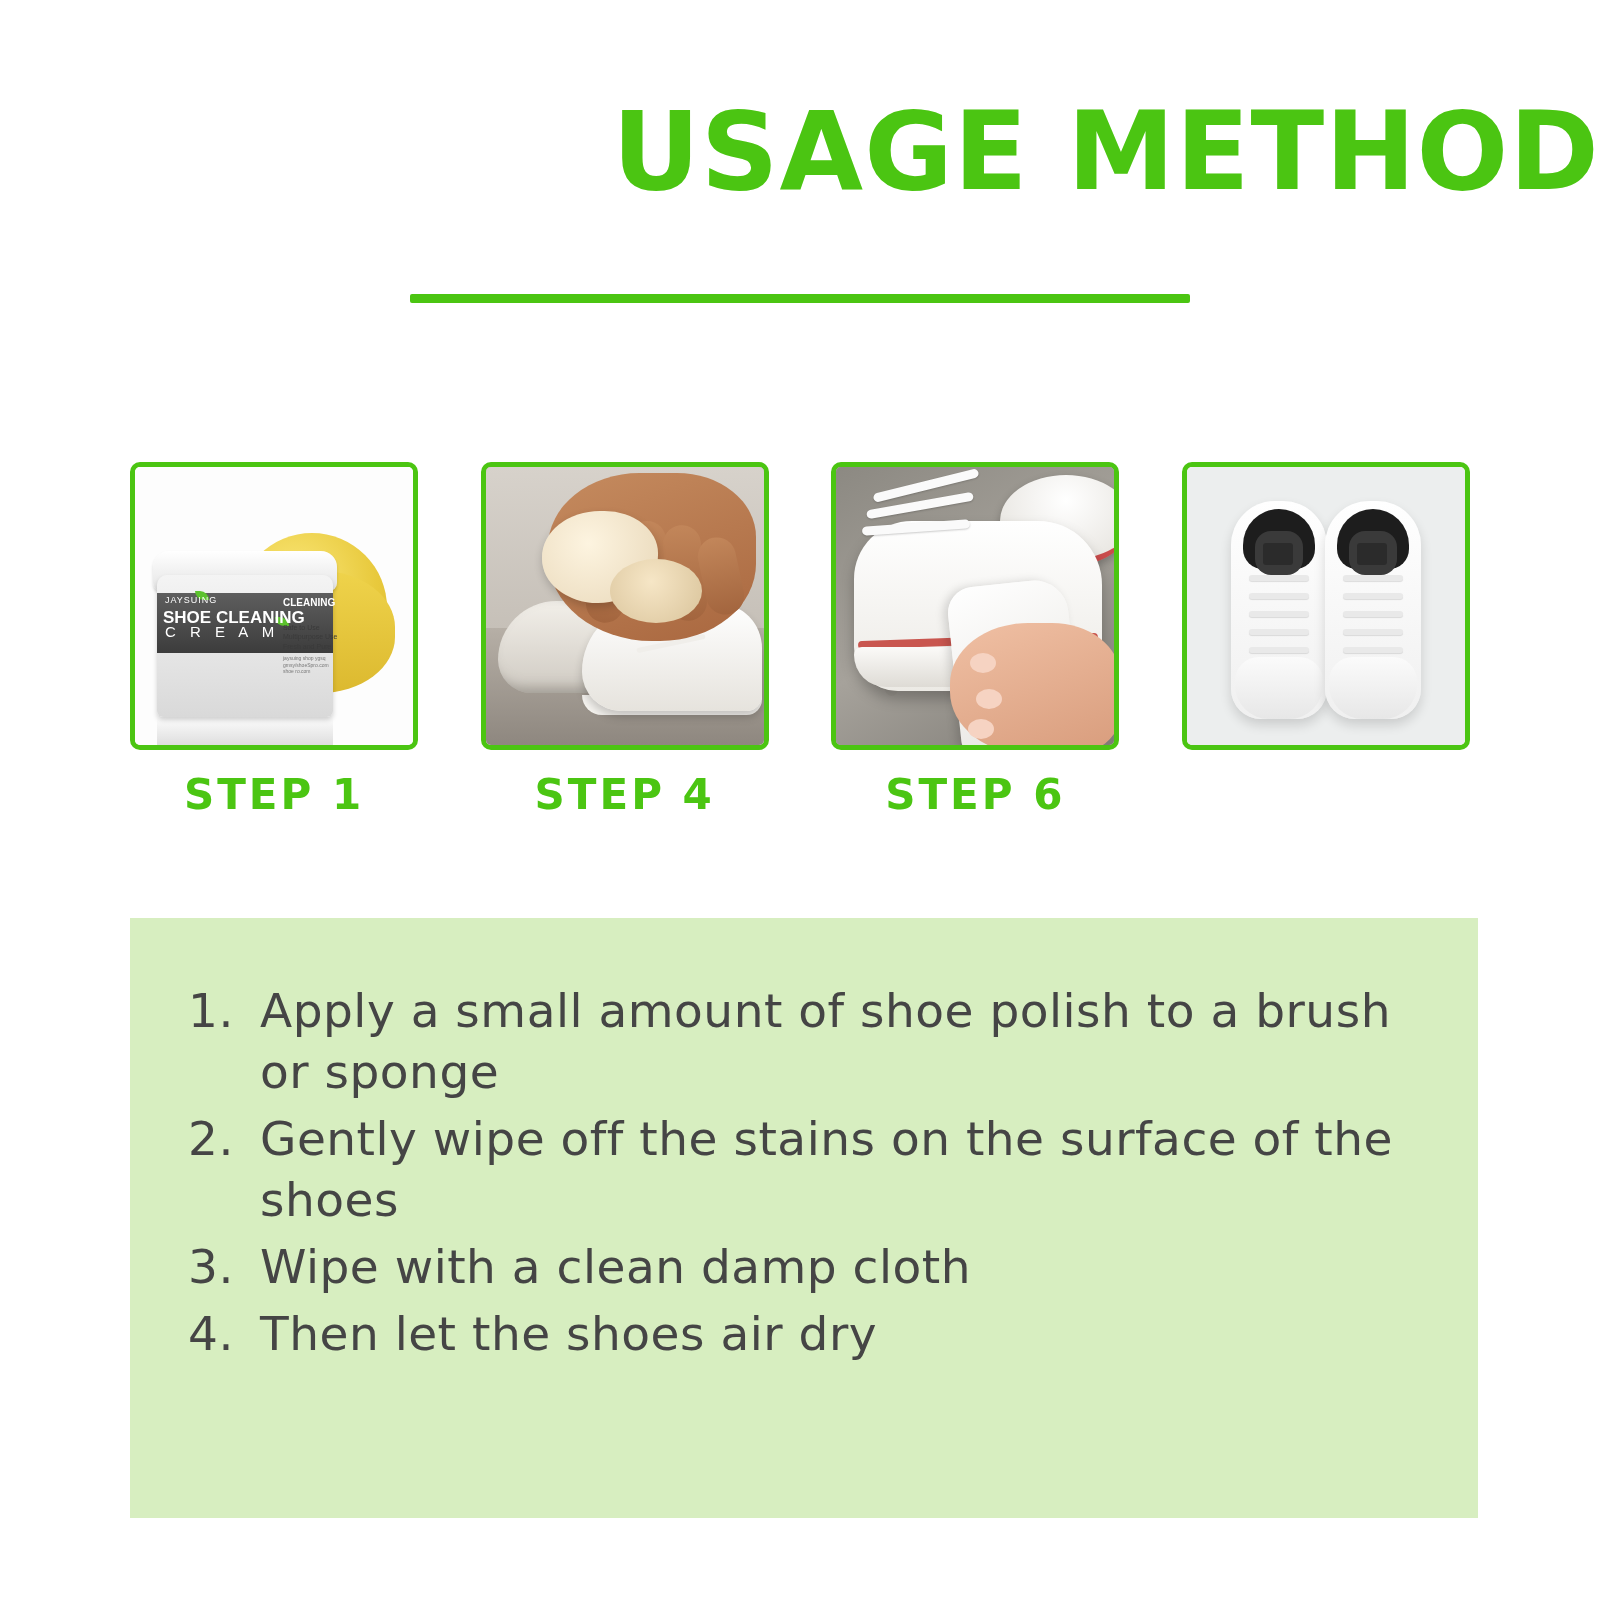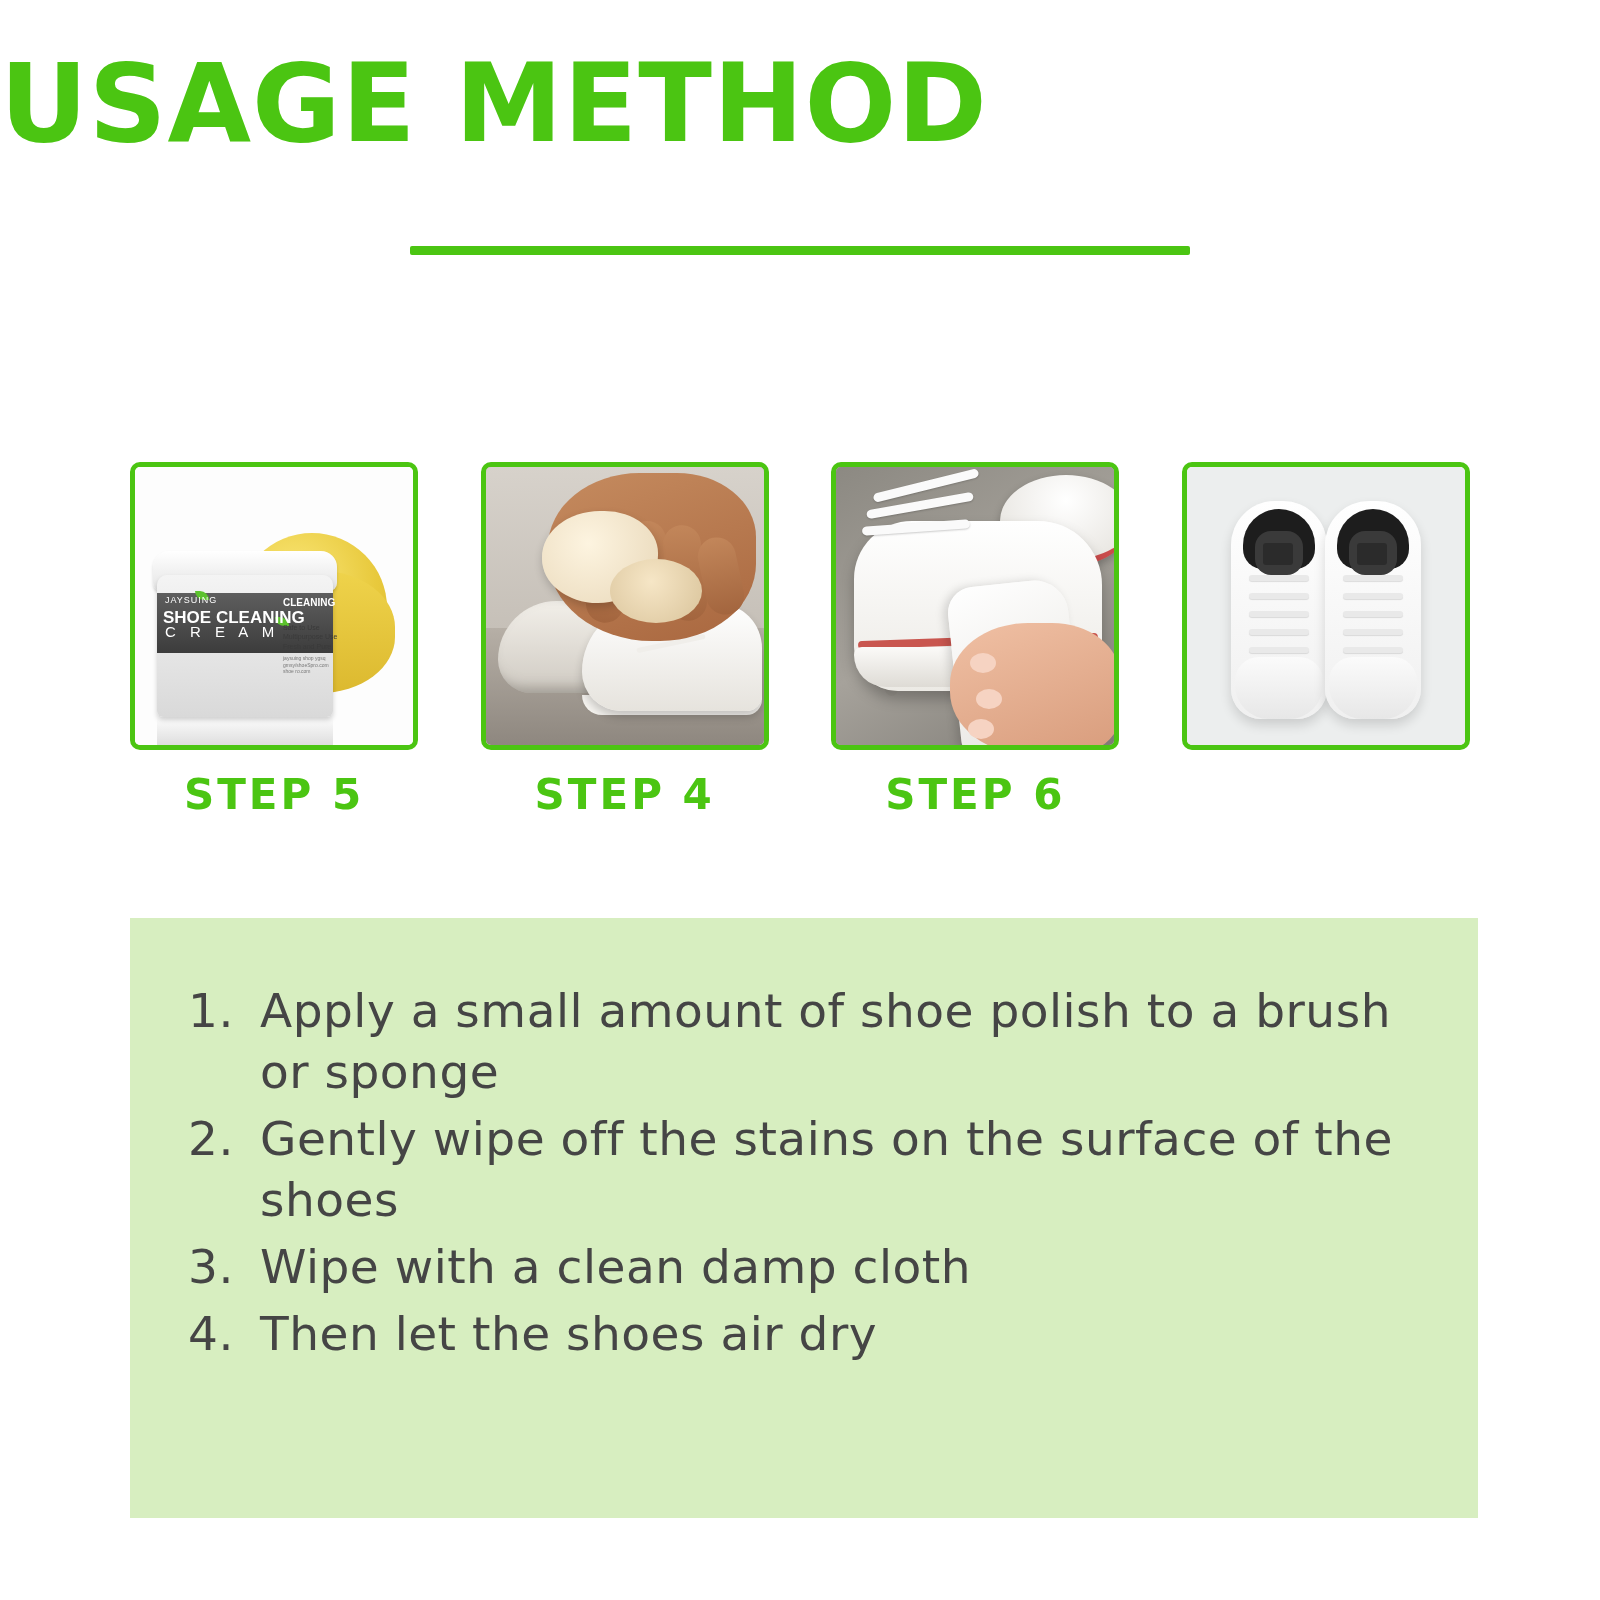--- a/index.html
+++ b/index.html
@@ -7,28 +7,28 @@
     width: 1600px; height: 1600px;
     background: #ffffff;
     font-family: "Liberation Sans", sans-serif;
     overflow: hidden;
   }
 
   .page { position: relative; width: 1600px; height: 1600px; }
 
   
   .title {
-    text-align: left;
+    text-align: right;
     color: #4bc512;
     font-family: "DejaVu Sans", sans-serif;
     font-weight: 800;
     font-size: 108px;
     letter-spacing: 1px;
     line-height: 1;
-    padding-top: 50px;
+    padding-top: 98px;
   }
   .title-rule {
     width: 780px;
     height: 9px;
     background: #4bc512;
     margin: 88px auto 0 auto;
     border-radius: 2px;
   }
 
   
@@ -280,21 +280,21 @@
           <div class="right1">CLEANING</div>
           <div class="right2" style="white-space:pre-line;">Safe to Use
 Multipurpose Use
 Fresh and Pure</div>
           <div class="right3" style="white-space:pre-line;">jaysuing shop ygsq
 gmsy/shoeSpro.com
 shoe ro.com</div>
           <div class="reflect"></div>
         </div>
       </div>
-      <div class="step-label">STEP 5</div>
+      <div class="step-label">STEP 1</div>
     </div>
 
     <div class="step">
       <div class="thumb">
         <div class="ph2">
           <div class="darkband"></div>
           <div class="wall"></div>
           <div class="counter"></div>
           <div class="shoeL"></div>
           <div class="soleR"></div>

